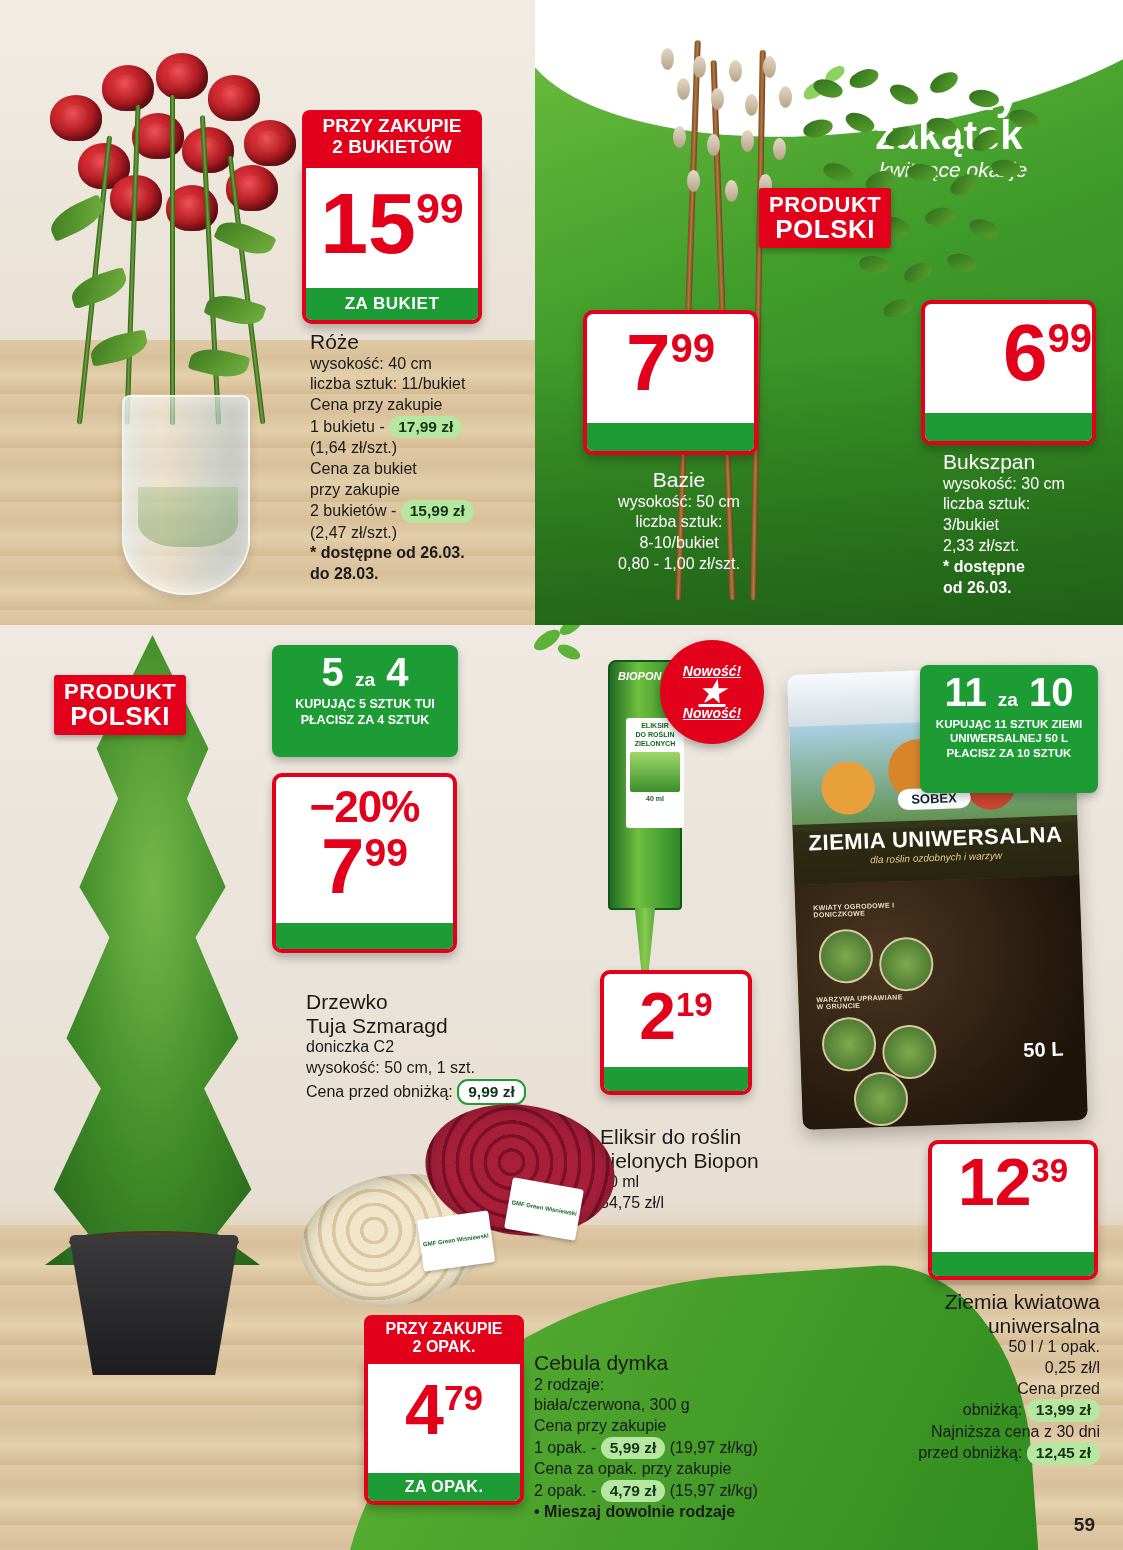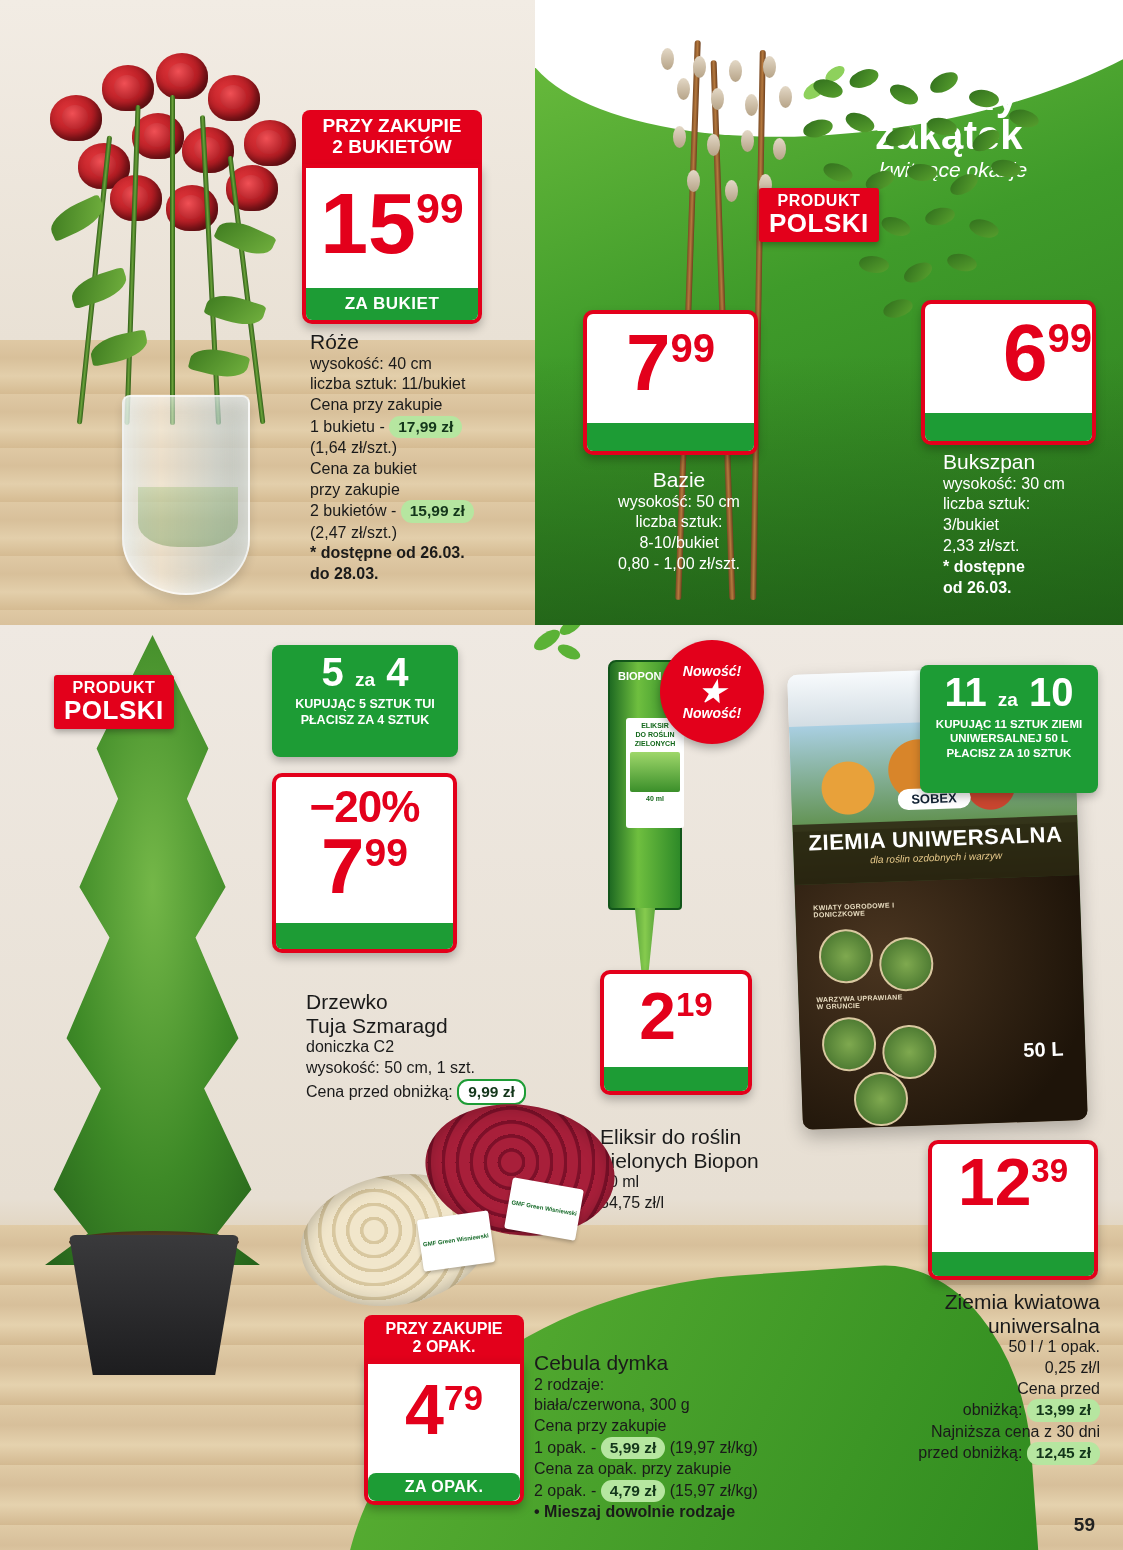--- a/index.html
+++ b/index.html
@@ -196,21 +196,21 @@
   }
   .red-header {
     background:#e3001b; color:#fff; font-weight:700; text-align:center; line-height:1.1;
   }
 
   .pl-badge {
     position:absolute; background:#e3001b; color:#fff; font-weight:700;
     text-align:center; line-height:1.05; padding:5px 10px; border-radius:3px;
     box-shadow:0 3px 6px rgba(0,0,0,.3);
   }
-  .pl-badge .l1 { font-size:16px; letter-spacing:.5px; }
+  .pl-badge .l1 { font-size:22px; letter-spacing:.5px; }
   .pl-badge .l2 { font-size:26px; letter-spacing:.5px; }
 
   .promo-box {
     position:absolute; background:#1d9c35; color:#fff; border-radius:8px; text-align:center;
     box-shadow:0 4px 8px rgba(0,0,0,.25);
   }
   .promo-big { font-size:40px; font-weight:700; line-height:1; padding-top:7px; }
   .promo-big .small { font-size:19px; font-weight:700; }
   .promo-txt { font-size:12.5px; font-weight:700; line-height:1.25; padding:5px 8px 8px; }
 
@@ -457,33 +457,33 @@
       <h3>Drzewko</h3>
       <h3>Tuja Szmaragd</h3>
       <p>doniczka C2</p>
       <p>wysokość: 50 cm, 1 szt.</p>
       <p><span>Cena przed obniżką:</span>
          <span class="pill pill-white">9,99 zł</span></p>
     </div>
 
     <div class="biopon">
       <div class="biopon-body">
-        <div style="position:absolute;left:8px;top:8px;color:#fff;font-size:11px;font-weight:700;">BIOPON</div>
+        <div style="position:absolute;left:8px;top:8px;color:#fff;font-size:11px;font-weight:700;font-style:italic;">BIOPON</div>
         <div class="biopon-label">
           <div>ELIKSIR</div>
           <div>DO ROŚLIN</div>
           <div>ZIELONYCH</div>
           <div class="biopon-pic"></div>
           <div style="margin-top:3px;">40 ml</div>
         </div>
       </div>
       <div class="biopon-tip"></div>
     </div>
 
-    <div class="nowosc" style="left:660px;top:15px;">
+    <div class="nowosc" style="left:660px;top:15px;text-decoration:underline;">
       <div>Nowość!</div>
       <div class="star">★</div>
       <div>Nowość!</div>
     </div>
 
     <div class="price-box" style="left:600px;top:345px;width:152px;height:125px;">
       <div class="price-red" style="font-size:66px;padding-top:12px;">
         <span class="price-main">2</span><span class="price-cents">19</span>
       </div>
       <div class="price-green-bar" style="position:absolute;left:0;bottom:0;width:100%;height:24px;"></div>
@@ -558,21 +558,21 @@
 
     <div style="position:absolute;left:364px;top:690px;width:160px;">
       <div class="red-header" style="border-radius:8px 8px 0 0;padding:5px 4px;font-size:16px;">
         <span>PRZY ZAKUPIE</span><br>
         <span>2 OPAK.</span>
       </div>
       <div class="price-box" style="position:relative;left:0;top:0;width:160px;height:145px;border-radius:0 0 10px 10px;">
         <div class="price-red" style="font-size:70px;padding-top:14px;">
           <span class="price-main">4</span><span class="price-cents">79</span>
         </div>
-        <div class="price-green-bar" style="position:absolute;left:0;bottom:0;width:100%;font-size:16px;padding:5px 0;border-radius:8px;">ZA OPAK.</div>
+        <div class="price-green-bar" style="position:absolute;left:0;bottom:0;width:100%;font-size:16px;padding:5px 0;">ZA OPAK.</div>
       </div>
     </div>
 
     <div class="txt" style="left:534px;top:726px;width:320px;">
       <h3>Cebula dymka</h3>
       <p>2 rodzaje:</p>
       <p>biała/czerwona, 300 g</p>
       <p>Cena przy zakupie</p>
       <p><span>1 opak. - </span><span class="pill">5,99 zł</span>
          <span>(19,97 zł/kg)</span></p>

